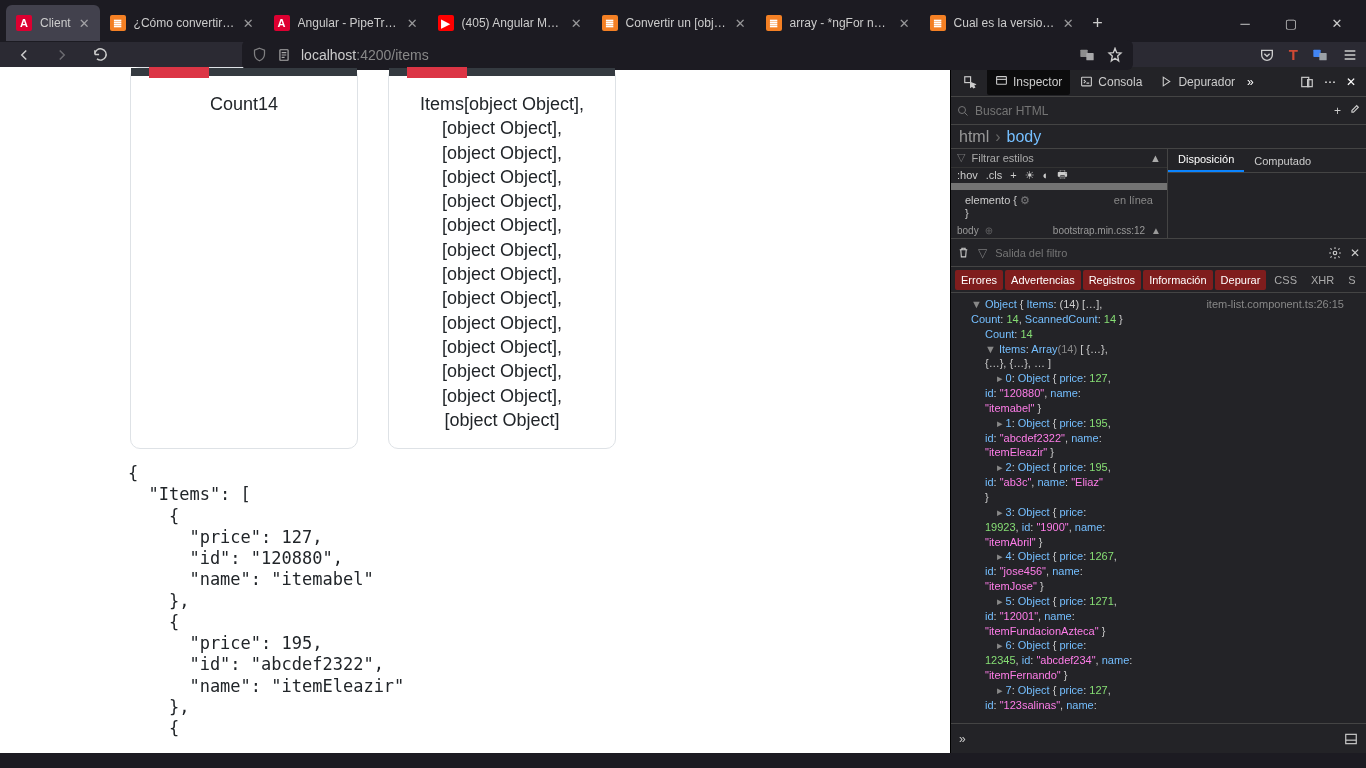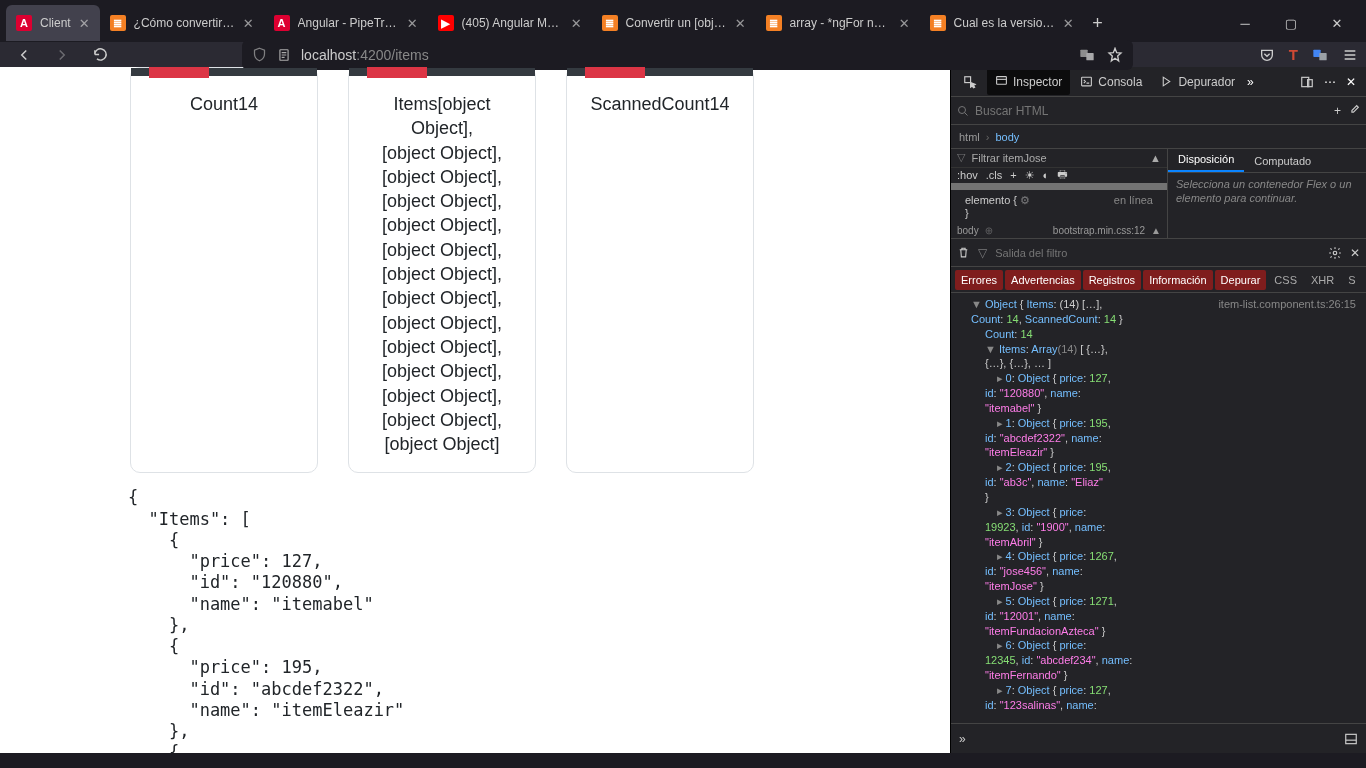--- a/index.html
+++ b/index.html
@@ -17,57 +17,57 @@
 .navbtn{width:32px;height:32px;display:flex;align-items:center;justify-content:center;color:#aaa;cursor:pointer;border-radius:4px}
 .navbtn.disabled{opacity:.4}
 .urlbar{flex:1;height:30px;background:#1c1b22;border-radius:6px;display:flex;align-items:center;padding:0 10px;gap:10px;color:#ccc;font-size:14px;margin:0 120px 0 120px;position:relative}
 .urlbar .shield{opacity:.7}
 .urlbar .url .grey{color:#888}
 .urlbar .right{margin-left:auto;display:flex;gap:12px}
 .toolright{display:flex;gap:14px;align-items:center}
 .content{display:flex;height:calc(100% - 82px)}
 .page{flex:1;background:#fff;color:#212529;overflow:auto;padding:0 0 20px 0}
 .cards{display:flex;gap:30px;padding:0 0 0 130px}
-.card{background:#fff;border:1px solid #dee2e6;border-radius:10px;width:188px}
+.card{background:#fff;border:1px solid #dee2e6;border-radius:10px;width:228px}
 .cardhead{background:#343a40;height:8px;position:relative}
 .cardhead .pill{position:absolute;left:18px;top:-4px;width:60px;height:14px;background:#dc3545}
 .cardbody{padding:16px 12px;text-align:center;font-size:18px;color:#212529;line-height:1.35}
 .cardbody .multi{line-height:1.35}
 .pre{font-family:Consolas,Menlo,monospace;font-size:17px;white-space:pre;padding:14px 0 0 128px;color:#212529;line-height:1.25}
 .devtools{width:416px;background:#232327;display:flex;flex-direction:column;border-left:1px solid #000;font-size:12px}
 .dt-tabs{height:30px;display:flex;align-items:center;border-bottom:1px solid #444;padding:0 4px;gap:2px}
 .dt-tabs .t{padding:6px 8px;display:flex;align-items:center;gap:5px;color:#ccc;cursor:pointer;border-radius:2px}
 .dt-tabs .t.active{background:#0c0c0d;border-top:2px solid #0a84ff;margin-top:-2px}
 .dt-tabs .chev{margin-left:2px}
 .dt-tabs .right{margin-left:auto;display:flex;gap:10px;align-items:center;padding-right:6px}
 .dt-search{height:28px;display:flex;align-items:center;padding:0 6px;gap:6px;border-bottom:1px solid #444}
 .dt-search input{flex:1;background:transparent;border:none;color:#ccc;font-size:12px;outline:none}
 .dt-search .plus,.dt-search .eye{color:#ccc;cursor:pointer}
-.dt-crumbs{height:24px;display:flex;align-items:center;padding:0 8px;gap:6px;border-bottom:1px solid #444;color:#999;font-size:11px}
+.dt-crumbs{height:24px;display:flex;align-items:center;padding:0 8px;gap:6px;border-bottom:1px solid #444;color:#999;font-size:16px}
 .dt-crumbs .sel{color:#75bfff}
 .dt-mid{display:flex;height:90px;border-bottom:1px solid #444}
 .dt-styles{flex:1;border-right:1px solid #444;display:flex;flex-direction:column;font-size:11px}
 .dt-styles .hdr{height:24px;display:flex;align-items:center;padding:0 6px;gap:6px;color:#aaa;border-bottom:1px solid #333}
 .dt-styles .row1{height:22px;display:flex;align-items:center;padding:0 6px;gap:8px;color:#ccc;border-bottom:7px solid #737373}
 .dt-styles .box{flex:1;padding:4px 14px;color:#ccc;display:flex;justify-content:space-between}
 .dt-styles .ftr{height:20px;display:flex;align-items:center;padding:0 6px;gap:6px;color:#999;font-size:10px}
 .dt-layout{width:198px;display:flex;flex-direction:column;font-size:11px}
 .dt-layout .subtabs{height:24px;display:flex;align-items:flex-end;border-bottom:1px solid #444}
 .dt-layout .subtabs div{padding:5px 10px;color:#ccc}
 .dt-layout .subtabs .act{border-bottom:2px solid #0a84ff;color:#fff}
 .dt-layout .flex{padding:6px 8px;color:#ccc}
 .dt-layout .msg{padding:4px 8px;color:#888;font-style:italic;line-height:1.3}
 .dt-cons-hdr{height:28px;display:flex;align-items:center;padding:0 6px;gap:8px;border-bottom:1px solid #444;color:#ccc}
 .dt-cons-hdr input{flex:1;background:transparent;border:none;color:#ccc;font-size:11px;outline:none;max-width:150px}
 .dt-cons-hdr .spacer{flex:1}
 .dt-cons-cats{height:26px;display:flex;align-items:center;padding:0 4px;gap:2px;border-bottom:1px solid #444;font-size:11px}
 .dt-cons-cats div{padding:4px 6px;color:#aaa;border-radius:2px}
 .dt-cons-cats .on{background:#7f1d1d;color:#fff}
 .dt-cons{flex:1;overflow:auto;font-family:Consolas,Menlo,monospace;font-size:11px;padding:4px 2px;line-height:1.35}
-.dt-cons .src{color:#888;float:right;margin-right:8px}
+.dt-cons .src{color:#888;float:right;margin-right:20px}
 .dt-cons .ind1{padding-left:18px}
 .dt-cons .ind2{padding-left:32px}
 .dt-cons .ind3{padding-left:44px}
 .dt-cons .tri{color:#888;margin-right:3px}
 .k{color:#75bfff}.n{color:#86de74}.s{color:#ff7de9}.o{color:#ccc}.g{color:#888}
 .dt-foot{height:30px;display:flex;align-items:center;padding:0 8px;border-top:1px solid #444;justify-content:space-between;color:#ccc}
 svg{display:block}
 </style>
 </head>
 <body>
@@ -192,26 +192,20 @@
           <div class="cardhead">
             <div class="pill"></div>
           </div>
           <div class="cardbody">Count14</div>
         </div>
         <div class="card">
           <div class="cardhead">
             <div class="pill"></div>
           </div>
           <div class="cardbody">Items[object Object],<div class="multi">[object Object],<br>[object Object],<br>[object Object],<br>[object Object],<br>[object Object],<br>[object Object],<br>[object Object],<br>[object Object],<br>[object Object],<br>[object Object],<br>[object Object],<br>[object Object],<br>[object Object]</div></div>
-        </div>
-        <div class="card">
-          <div class="cardhead">
-            <div class="pill"></div>
-          </div>
-          <div class="cardbody">ScannedCount14</div>
         </div>
       </div>
     <div class="pre">{
   "Items": [
     {
       "price": 127,
       "id": "120880",
       "name": "itemabel"
     },
     {
@@ -282,21 +276,21 @@
     <div class="dt-crumbs">
       <span>html</span>
       <span style="color:#666">›</span>
       <span class="sel">body</span>
     </div>
 
     <div class="dt-mid">
       <div class="dt-styles">
         <div class="hdr">
           <span style="opacity:.6">▽</span>
-          <span>Filtrar itemJose</span>
+          <span>Filtrar estilos</span>
           <span style="margin-left:auto">▲</span>
         </div>
         <div class="row1">
           <span>:hov</span>
           <span>.cls</span>
           <span>+</span>
           <span>☀</span>
           <span>◐</span>
           <span>🖶</span>
         </div>
@@ -309,21 +303,20 @@
           <span style="opacity:.5">⊕</span>
           <span style="margin-left:auto">bootstrap.min.css:12</span>
           <span>▲</span>
         </div>
       </div>
       <div class="dt-layout">
         <div class="subtabs">
           <div class="act">Disposición</div>
           <div>Computado</div>
         </div>
-        <div class="msg">Selecciona un contenedor Flex o un elemento para continuar.</div>
       </div>
     </div>
 
     <div class="dt-cons-hdr">
       <span>
         <svg width="13" height="13" viewBox="0 0 24 24" fill="none" stroke="#ccc" stroke-width="2">
             <path d="M5 7h14M9 7V4h6v3M7 7l1 13h8l1-13"></path>
           </svg>
       </span>
       <span style="opacity:.5">▽</span>

